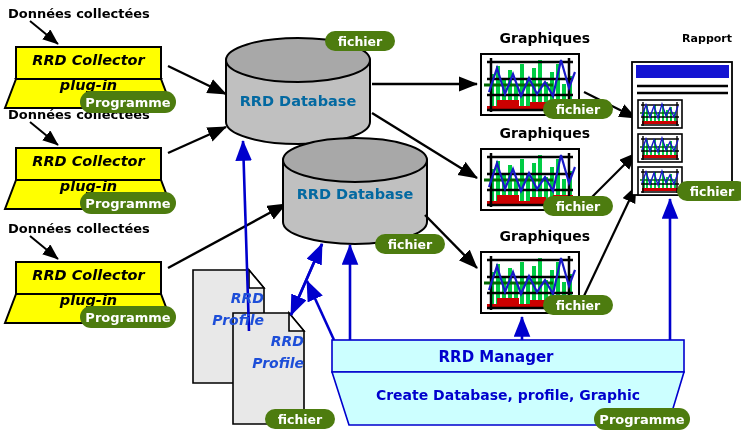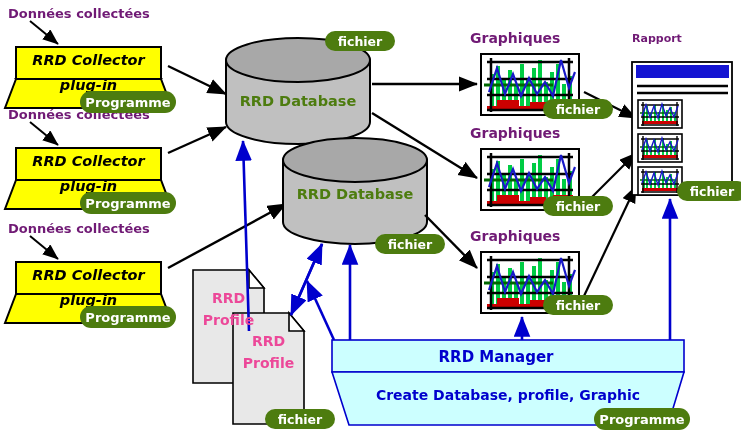--- a/index.html
+++ b/index.html
@@ -3,24 +3,24 @@
 <meta charset="utf-8">
 <style>
   html,body{margin:0;padding:0;background:#ffffff;}
   body{font-family:"DejaVu Sans","Liberation Sans",sans-serif;}
   #stage{position:relative;width:741px;height:442px;background:#ffffff;overflow:hidden;}
   #svg-layer{position:absolute;left:0;top:0;width:741px;height:442px;}
   .pill{position:absolute;background:#4d7c0f;color:#fff;border-radius:11px;
         font-weight:bold;display:flex;align-items:center;justify-content:center;
         letter-spacing:0px;z-index:40;}
   .collector-txt{position:absolute;text-align:center;font-weight:bold;color:#000;z-index:20;font-style:italic;}
-  .doc-txt{position:absolute;text-align:center;font-weight:bold;color:#ec4899;z-index:26;}
+  .doc-txt{position:absolute;text-align:right;font-weight:bold;color:#1d4ed8;z-index:26;font-style:italic;}
   .mgr-txt{position:absolute;text-align:center;font-weight:bold;color:#0000cd;z-index:30;}
-  .db-txt{position:absolute;text-align:center;font-weight:bold;color:#4d7c0f;z-index:22;}
-  .cap{position:absolute;text-align:left;font-weight:bold;color:#701a75;z-index:20;}
+  .db-txt{position:absolute;text-align:center;font-weight:bold;color:#0369a1;z-index:22;}
+  .cap{position:absolute;text-align:right;font-weight:bold;color:#000000;z-index:20;}
 </style>
 </head>
 <body>
 
 <div id="stage">
 
   <svg id="svg-layer" viewBox="0 0 741 442">
     <defs>
       <marker id="ahb" markerWidth="9" markerHeight="9" refX="7.6" refY="3.2" orient="auto" markerUnits="strokeWidth">
         <path d="M0,0 L8,3.2 L0,6.4 z" fill="#000000"></path>

